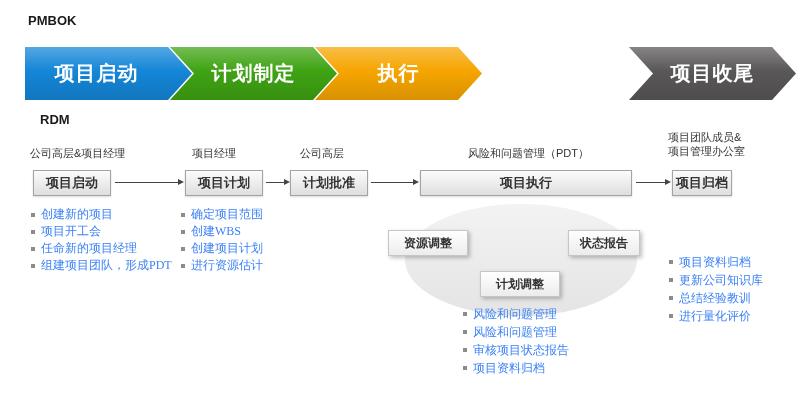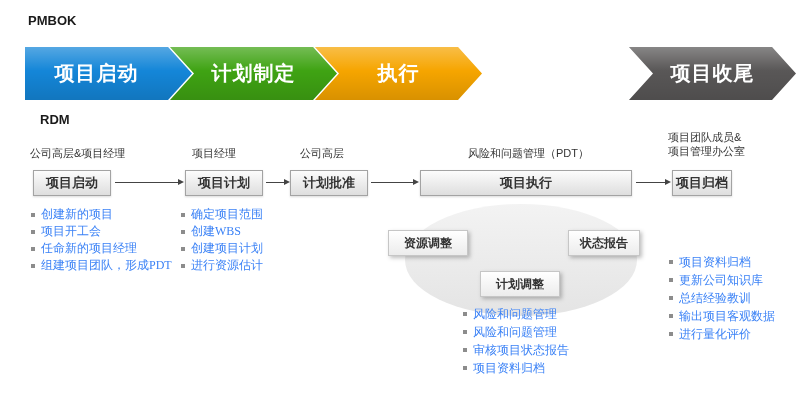--- a/index.html
+++ b/index.html
@@ -134,15 +134,14 @@
   <li>风险和问题管理</li>
   <li>风险和问题管理</li>
   <li>审核项目状态报告</li>
   <li>项目资料归档</li>
 </ul>
 
 <ul class="abs bullets wide" style="left:668px; top:205px;margin-top:48px;">
   <li>项目资料归档</li>
   <li>更新公司知识库</li>
   <li>总结经验教训</li>
-  <li>输出项目客观数据</li>
   <li>进行量化评价</li>
 </ul>
 
 </body></html>

